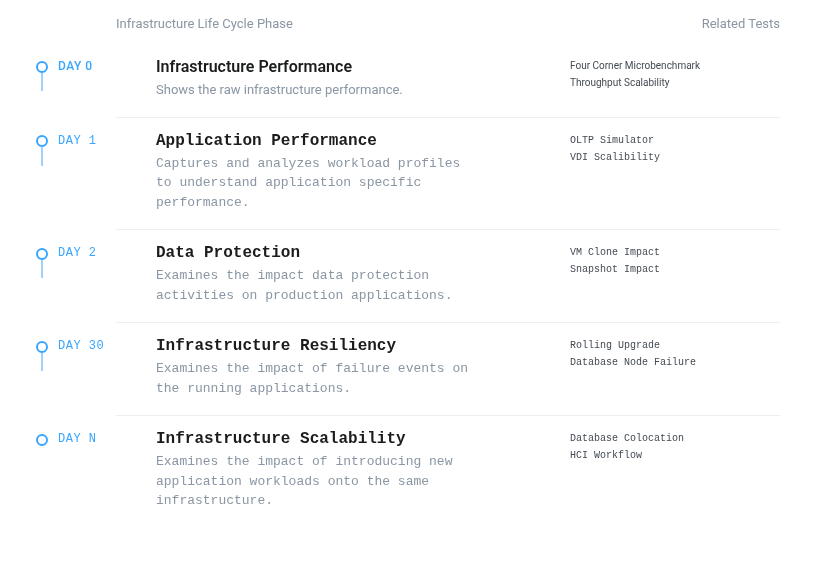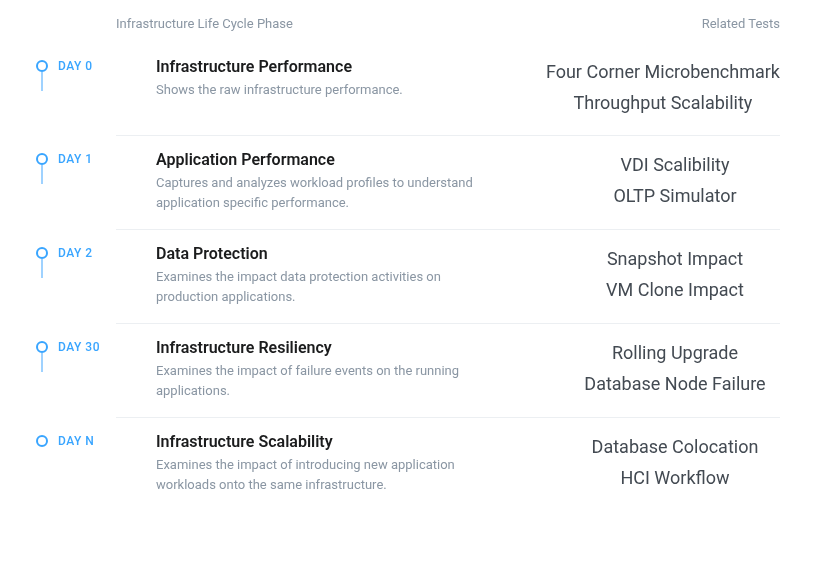--- a/index.html
+++ b/index.html
@@ -33,27 +33,27 @@
     padding-top: 4px;
   }
   .row:not(:last-child)::after {
     content: "";
     position: absolute;
     left: 80px;
     right: 0;
     bottom: 0;
     border-bottom: 1px solid #eceff2;
   }
-  .row:not(:first-child) { padding-top: 14px; }
+  .row:not(:first-child) { padding-top: 14px; font-family: Liberation Mono, monospace; }
 
   .day-col {
     width: 80px;
     flex: 0 0 80px;
     display: flex;
-    align-items: flex-start;
+    align-items: center;
     position: relative;
   }
   .marker {
     position: relative;
     width: 12px;
     height: 12px;
     border: 2px solid #39a5ff;
     border-radius: 50%;
     background: #fff;
     margin-top: 3px;
@@ -93,22 +93,22 @@
   }
   .phase-desc {
     font-size: 13px;
     line-height: 1.5;
     color: #8a96a3;
     max-width: 320px;
   }
 
   .tests-col {
     flex: 0 0 210px;
-    text-align: center;
-    font-size: 18px;
+    text-align: left;
+    font-size: 10px;
     line-height: 1.7;
     color: #434a52;
   }
   .tests-col div { white-space: nowrap; }
 </style>
 </head>
 <body>
 
 <div class="wrap">
 
@@ -139,38 +139,38 @@
       <div class="day-col">
         <span class="marker"></span>
         <span class="day-label">DAY 1</span>
         <span class="connector"></span>
       </div>
       <div class="phase-col">
         <div class="phase-title">Application Performance</div>
         <div class="phase-desc">Captures and analyzes workload profiles to understand application specific performance.</div>
       </div>
       <div class="tests-col">
+        <div>OLTP Simulator</div>
         <div>VDI Scalibility</div>
-        <div>OLTP Simulator</div>
       </div>
     </div>
 
     <div class="row">
       <div class="day-col">
         <span class="marker"></span>
         <span class="day-label">DAY 2</span>
         <span class="connector"></span>
       </div>
       <div class="phase-col">
         <div class="phase-title">Data Protection</div>
         <div class="phase-desc">Examines the impact data protection activities on production applications.</div>
       </div>
       <div class="tests-col">
+        <div>VM Clone Impact</div>
         <div>Snapshot Impact</div>
-        <div>VM Clone Impact</div>
       </div>
     </div>
 
     <div class="row">
       <div class="day-col">
         <span class="marker"></span>
         <span class="day-label">DAY 30</span>
         <span class="connector"></span>
       </div>
       <div class="phase-col">

